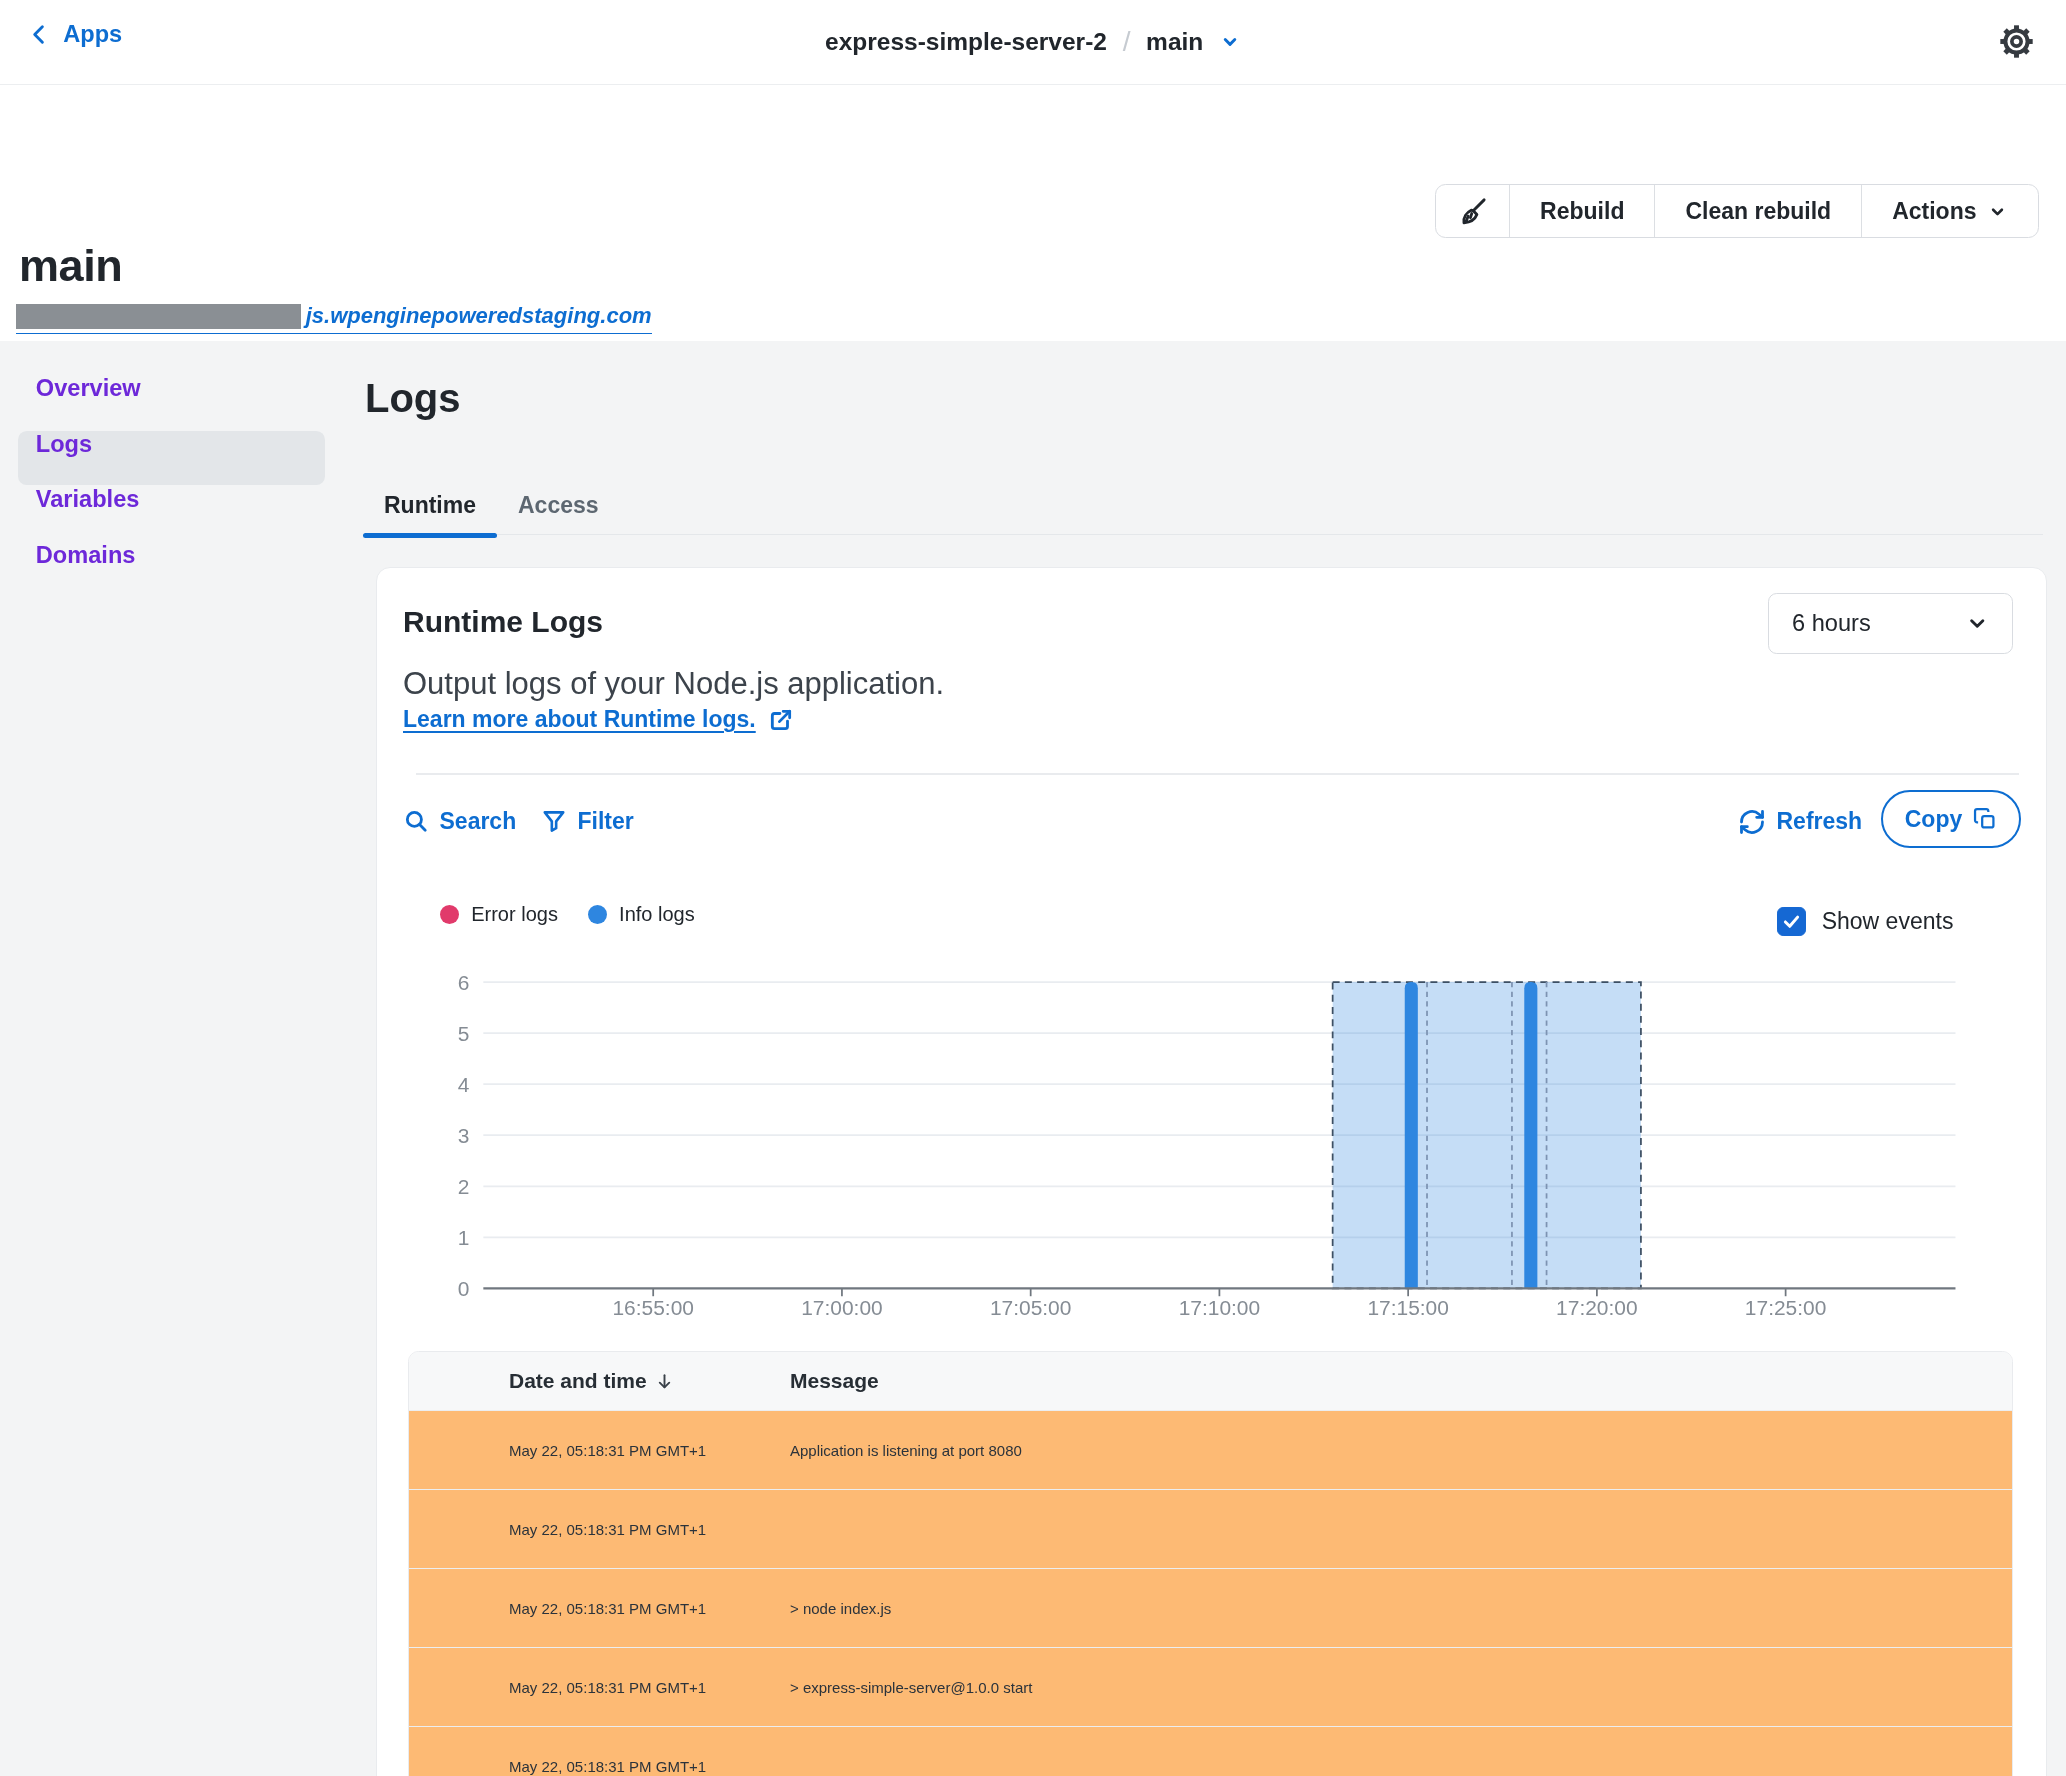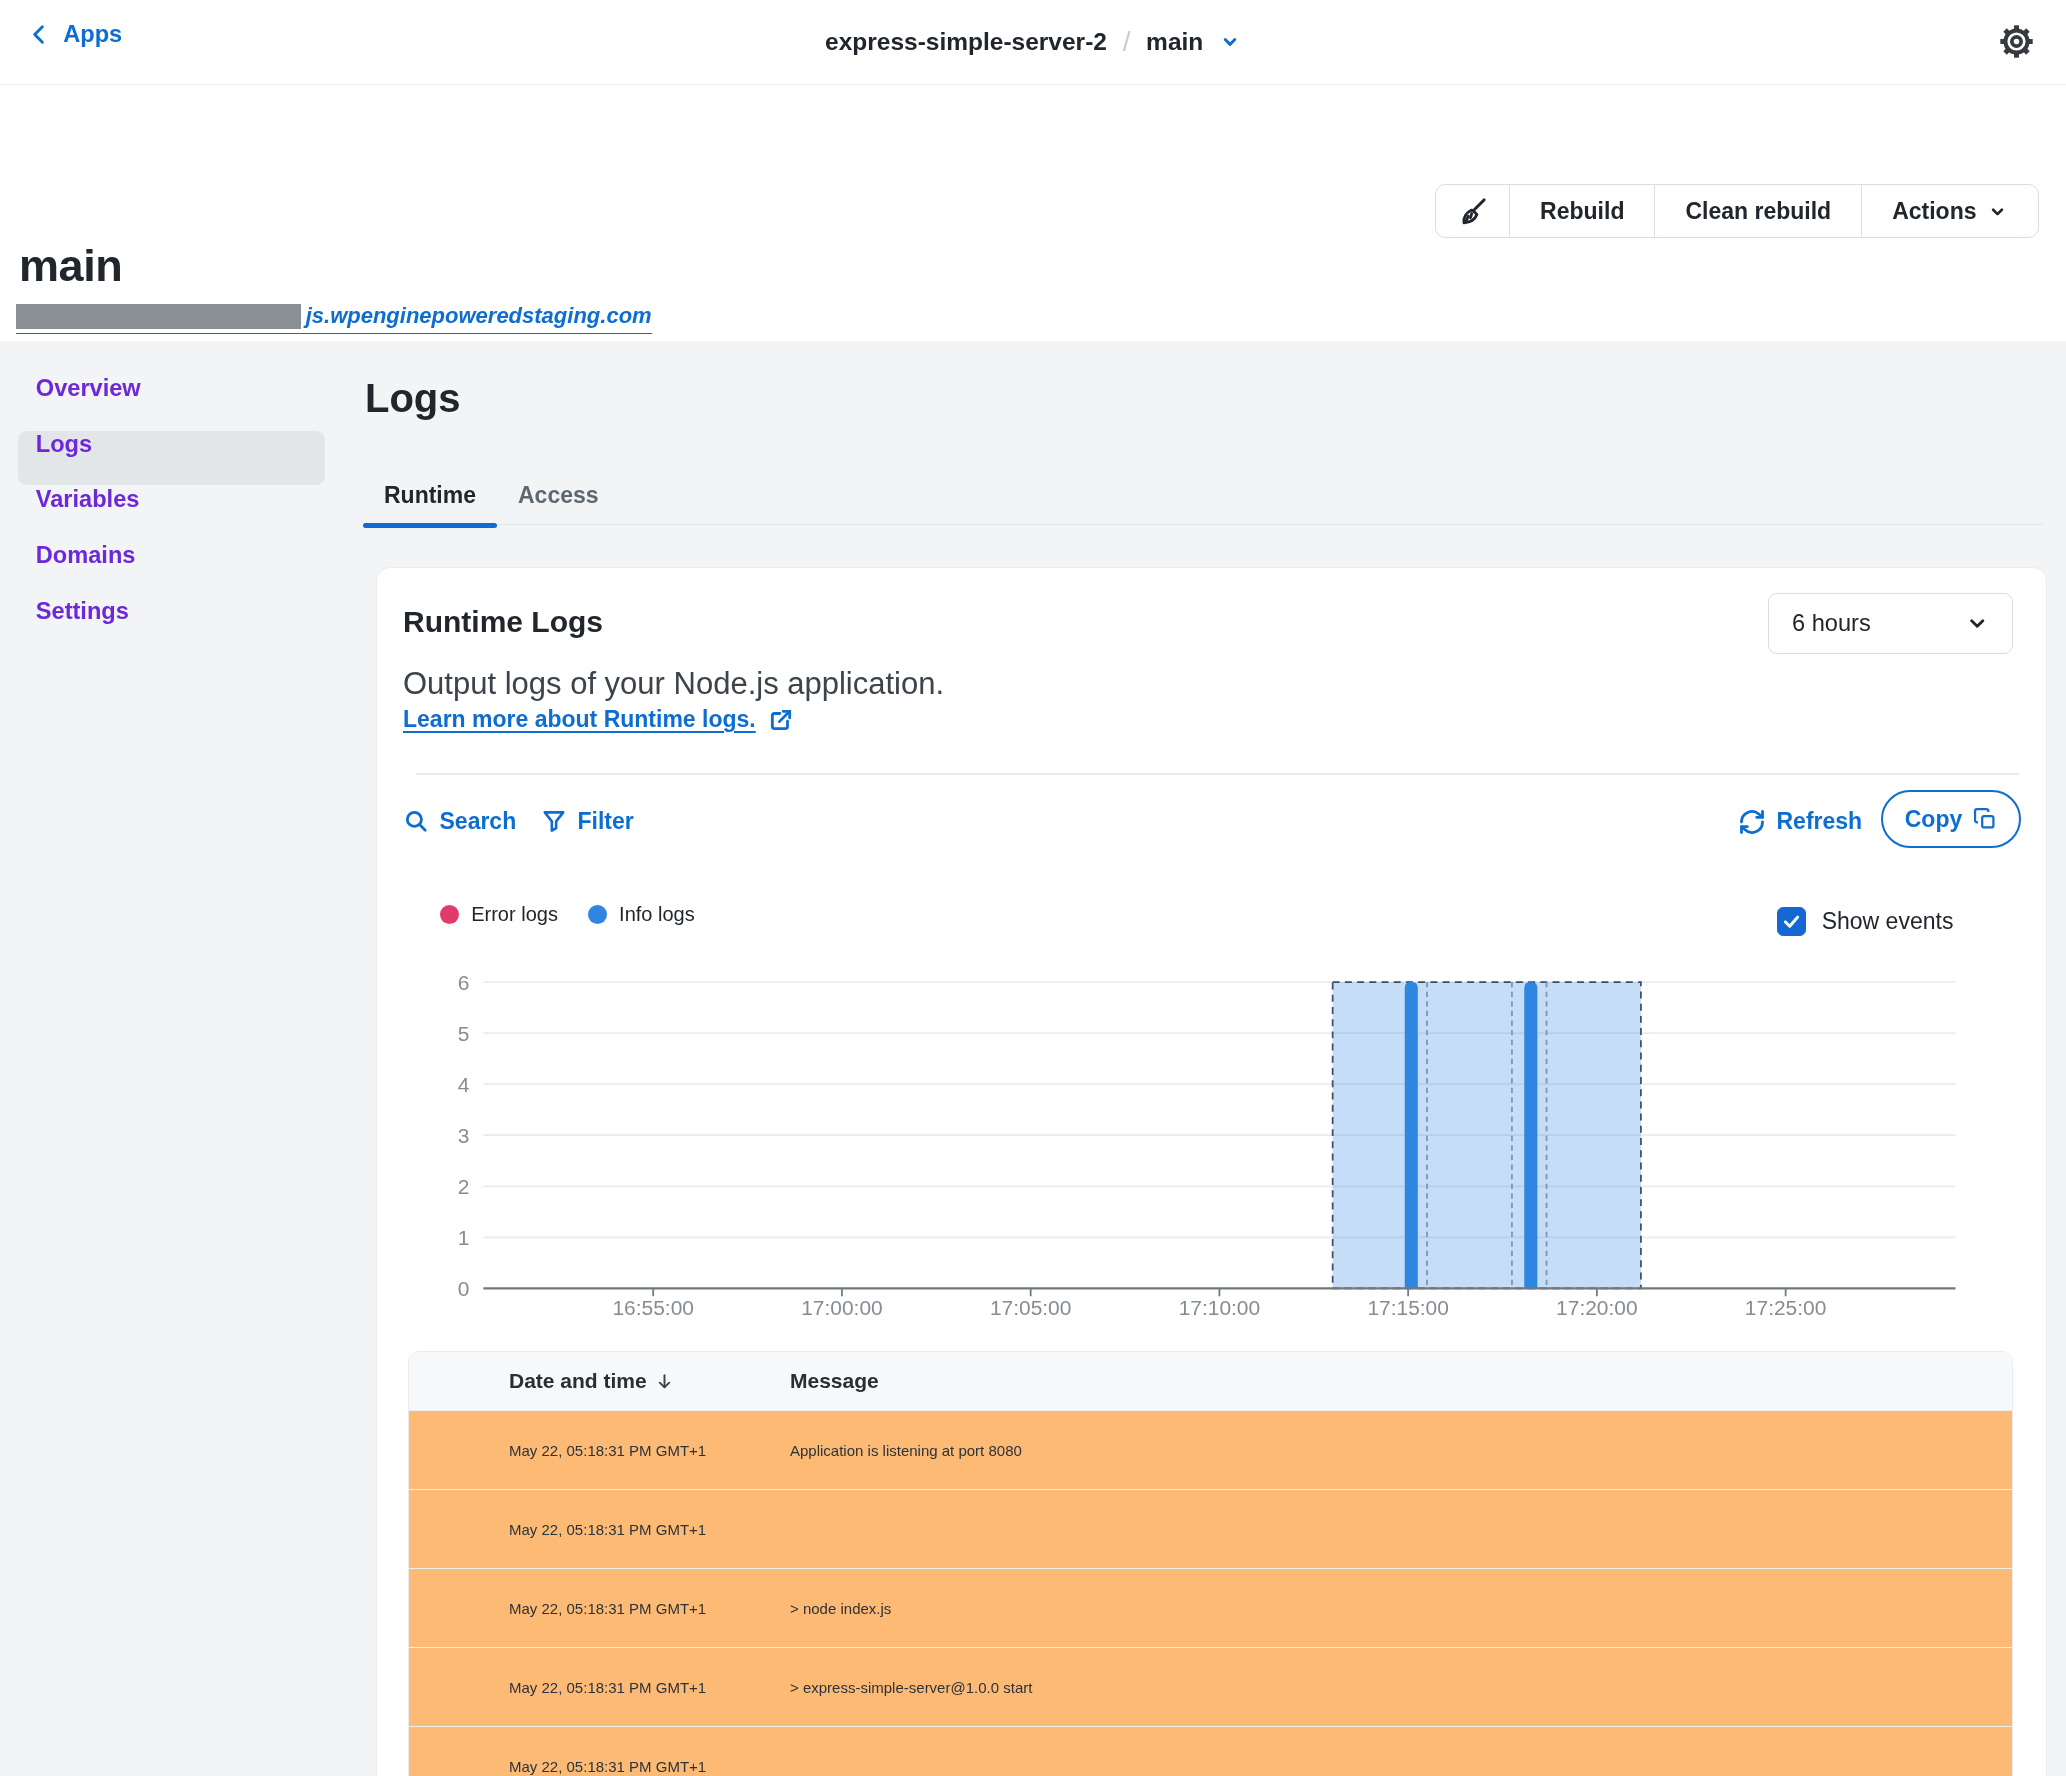--- a/index.html
+++ b/index.html
@@ -29,21 +29,21 @@
   
   .content-bg { position:absolute; left:0; top:341px; width:2067px; height:1436px; background:#f3f4f5; }
 
   
   .sidebar { position:absolute; left:18.3px; top:375px; width:307px; }
   .side-item { height:54px; margin-bottom:1.7px; display:flex; padding-left:17.5px; font-size:23.6px; font-weight:600; color:#6d28d9; border-radius:8.7px; cursor:pointer; }
   .side-item.active { background:#e3e6e9; }
 
   
   .logs-heading { position:absolute; left:365px; top:376px; font-size:40px; font-weight:700; color:#21262c; }
-  .tabbar { position:absolute; left:363px; top:473px; width:1680px; border-bottom:1.7px solid #e4e7ea; display:flex; }
+  .tabbar { position:absolute; left:363px; top:483px; width:1680px; border-bottom:1.7px solid #e4e7ea; display:flex; }
   .tab { padding:8.7px 21px 15.7px 21px; font-size:23px; font-weight:700; color:#5d6771; cursor:pointer; position:relative; }
   .tab.active { color:#21262c; }
   .tab.active::after { content:""; position:absolute; left:0; right:0; bottom:-3.5px; height:5.2px; background:#0d6dd1; border-radius:2.6px; }
 
   
   .card { position:absolute; left:376px; top:567px; width:1671px; height:1240px; background:#fff; border:0.9px solid #e9ebee; border-radius:14px; }
   .card h3 { position:absolute; left:26px; top:37px; font-size:30px; font-weight:700; }
   .range-select { position:absolute; left:1391px; top:25px; width:245px; height:61px; background:#fff; border:1.7px solid #d9dce1; border-radius:8.7px; display:flex; align-items:center; justify-content:space-between; padding:7px 23px; font-size:23.6px; color:#21262c; cursor:pointer; }
   .card .desc { position:absolute; left:26px; top:98px; font-size:31px; color:#3c434b; }
   .learn-link { position:absolute; left:26px; top:138px; display:flex; align-items:center; gap:12.2px; color:#0d6dd1; font-size:23px; font-weight:700; cursor:pointer; }
@@ -164,23 +164,20 @@
         <span>Overview</span>
       </div>
     <div class="side-item active">
         <span>Logs</span>
       </div>
     <div class="side-item">
         <span>Variables</span>
       </div>
     <div class="side-item">
         <span>Domains</span>
-      </div>
-    <div class="side-item">
-        <span>Settings</span>
       </div>
   </nav>
 
   <h2 class="logs-heading">Logs</h2>
   <div class="tabbar">
     <div class="tab active">Runtime</div>
     <div class="tab">Access</div>
   </div>
 
   <section class="card">

